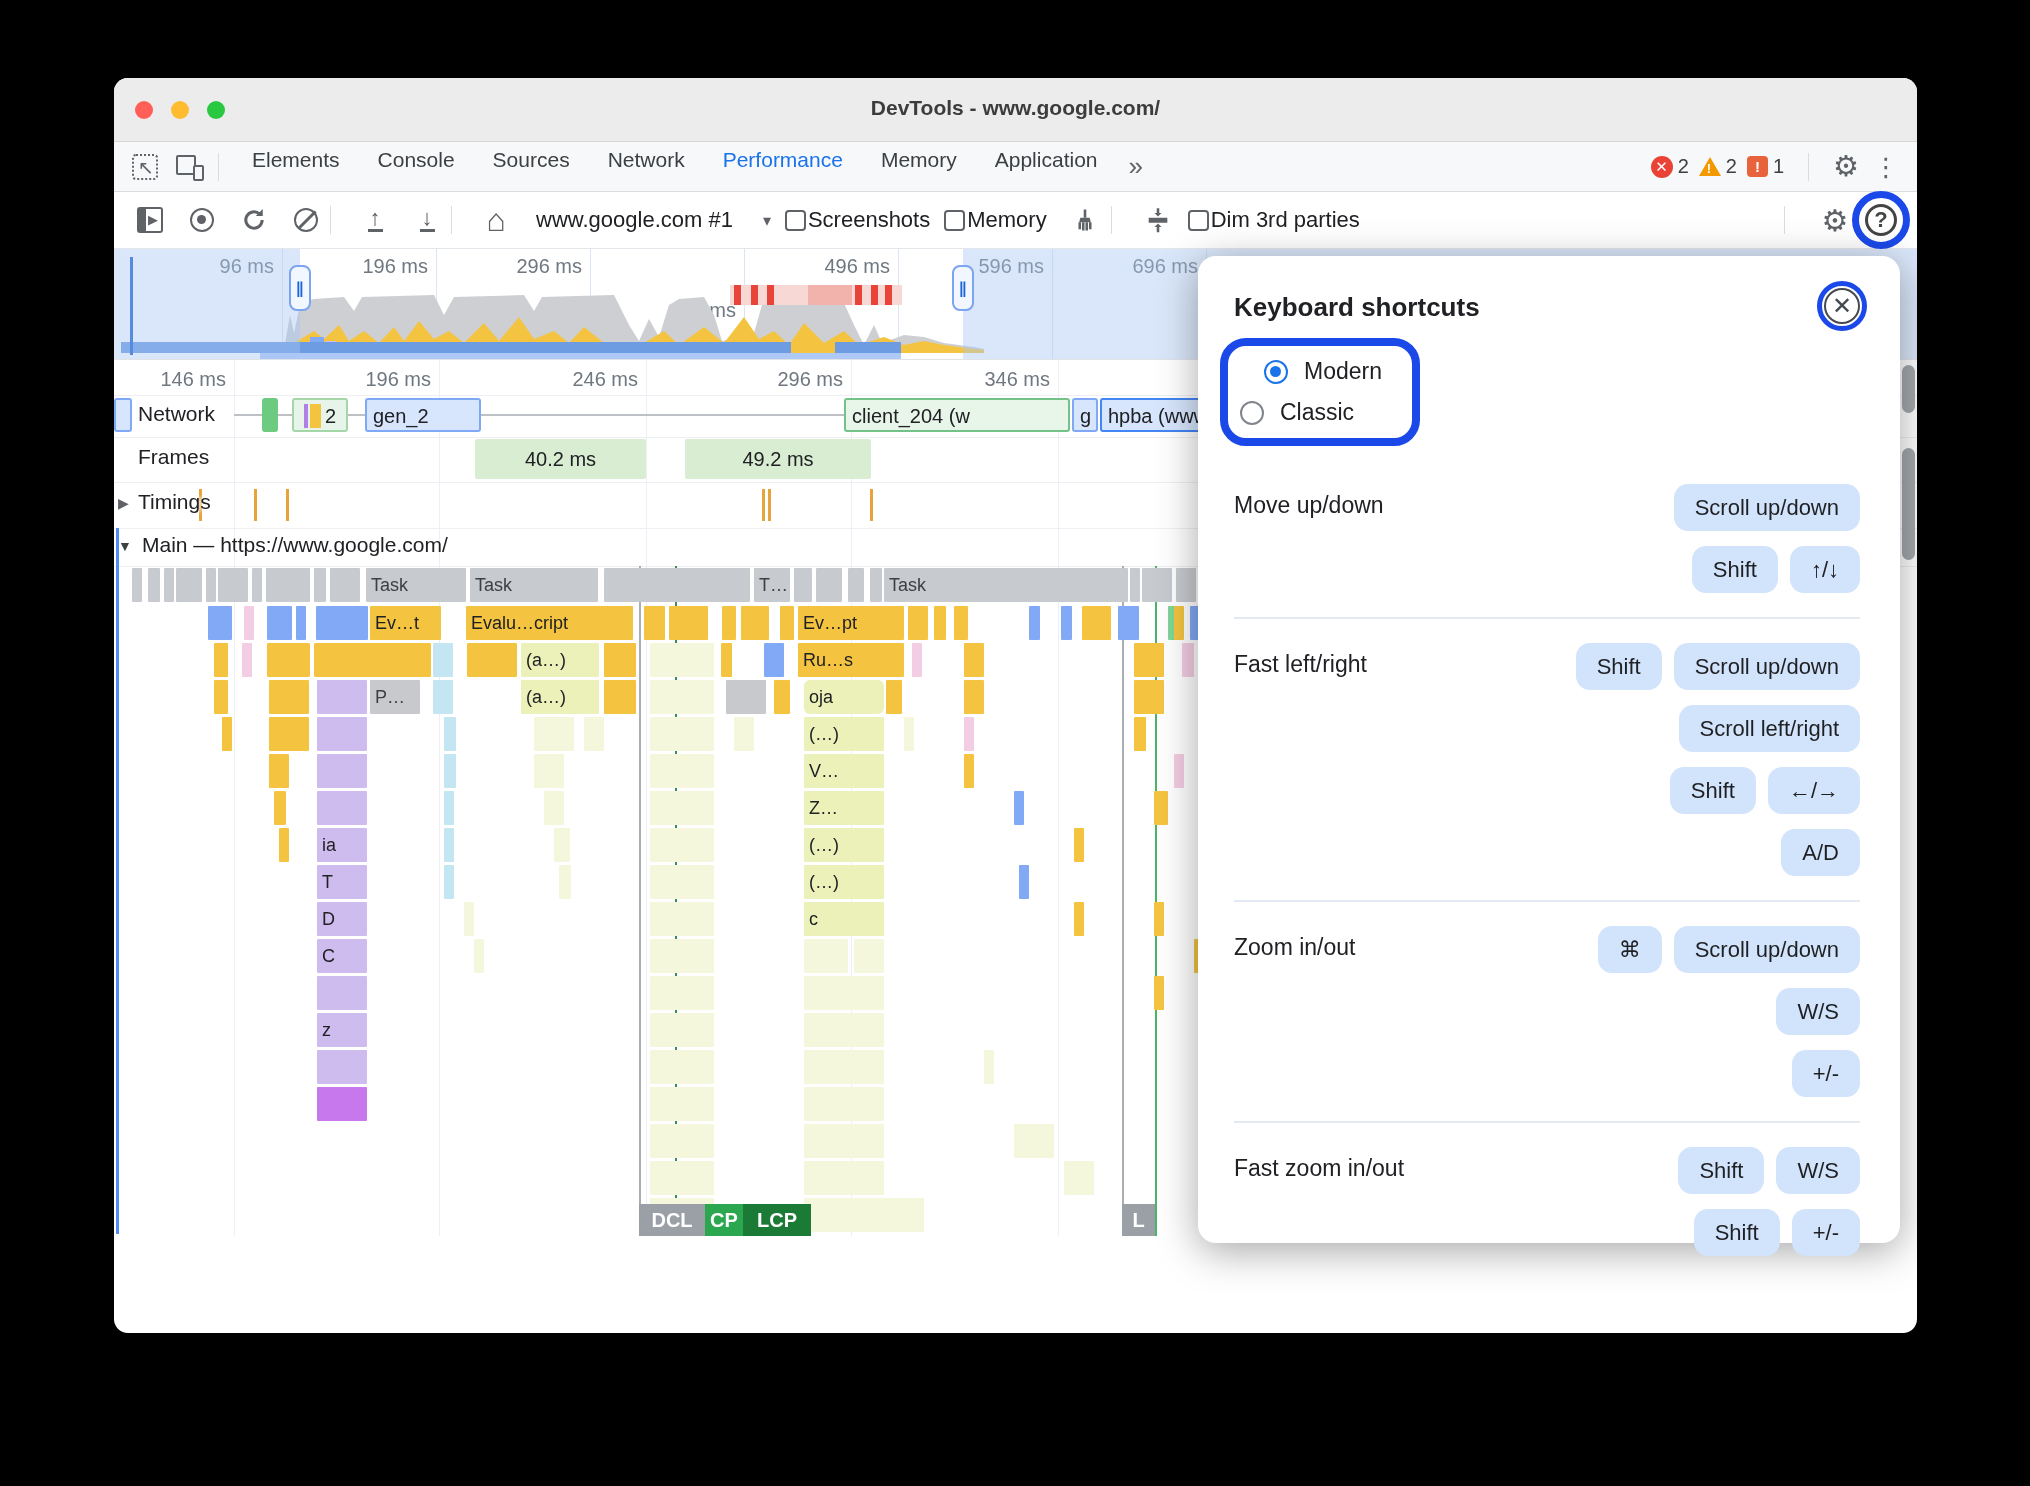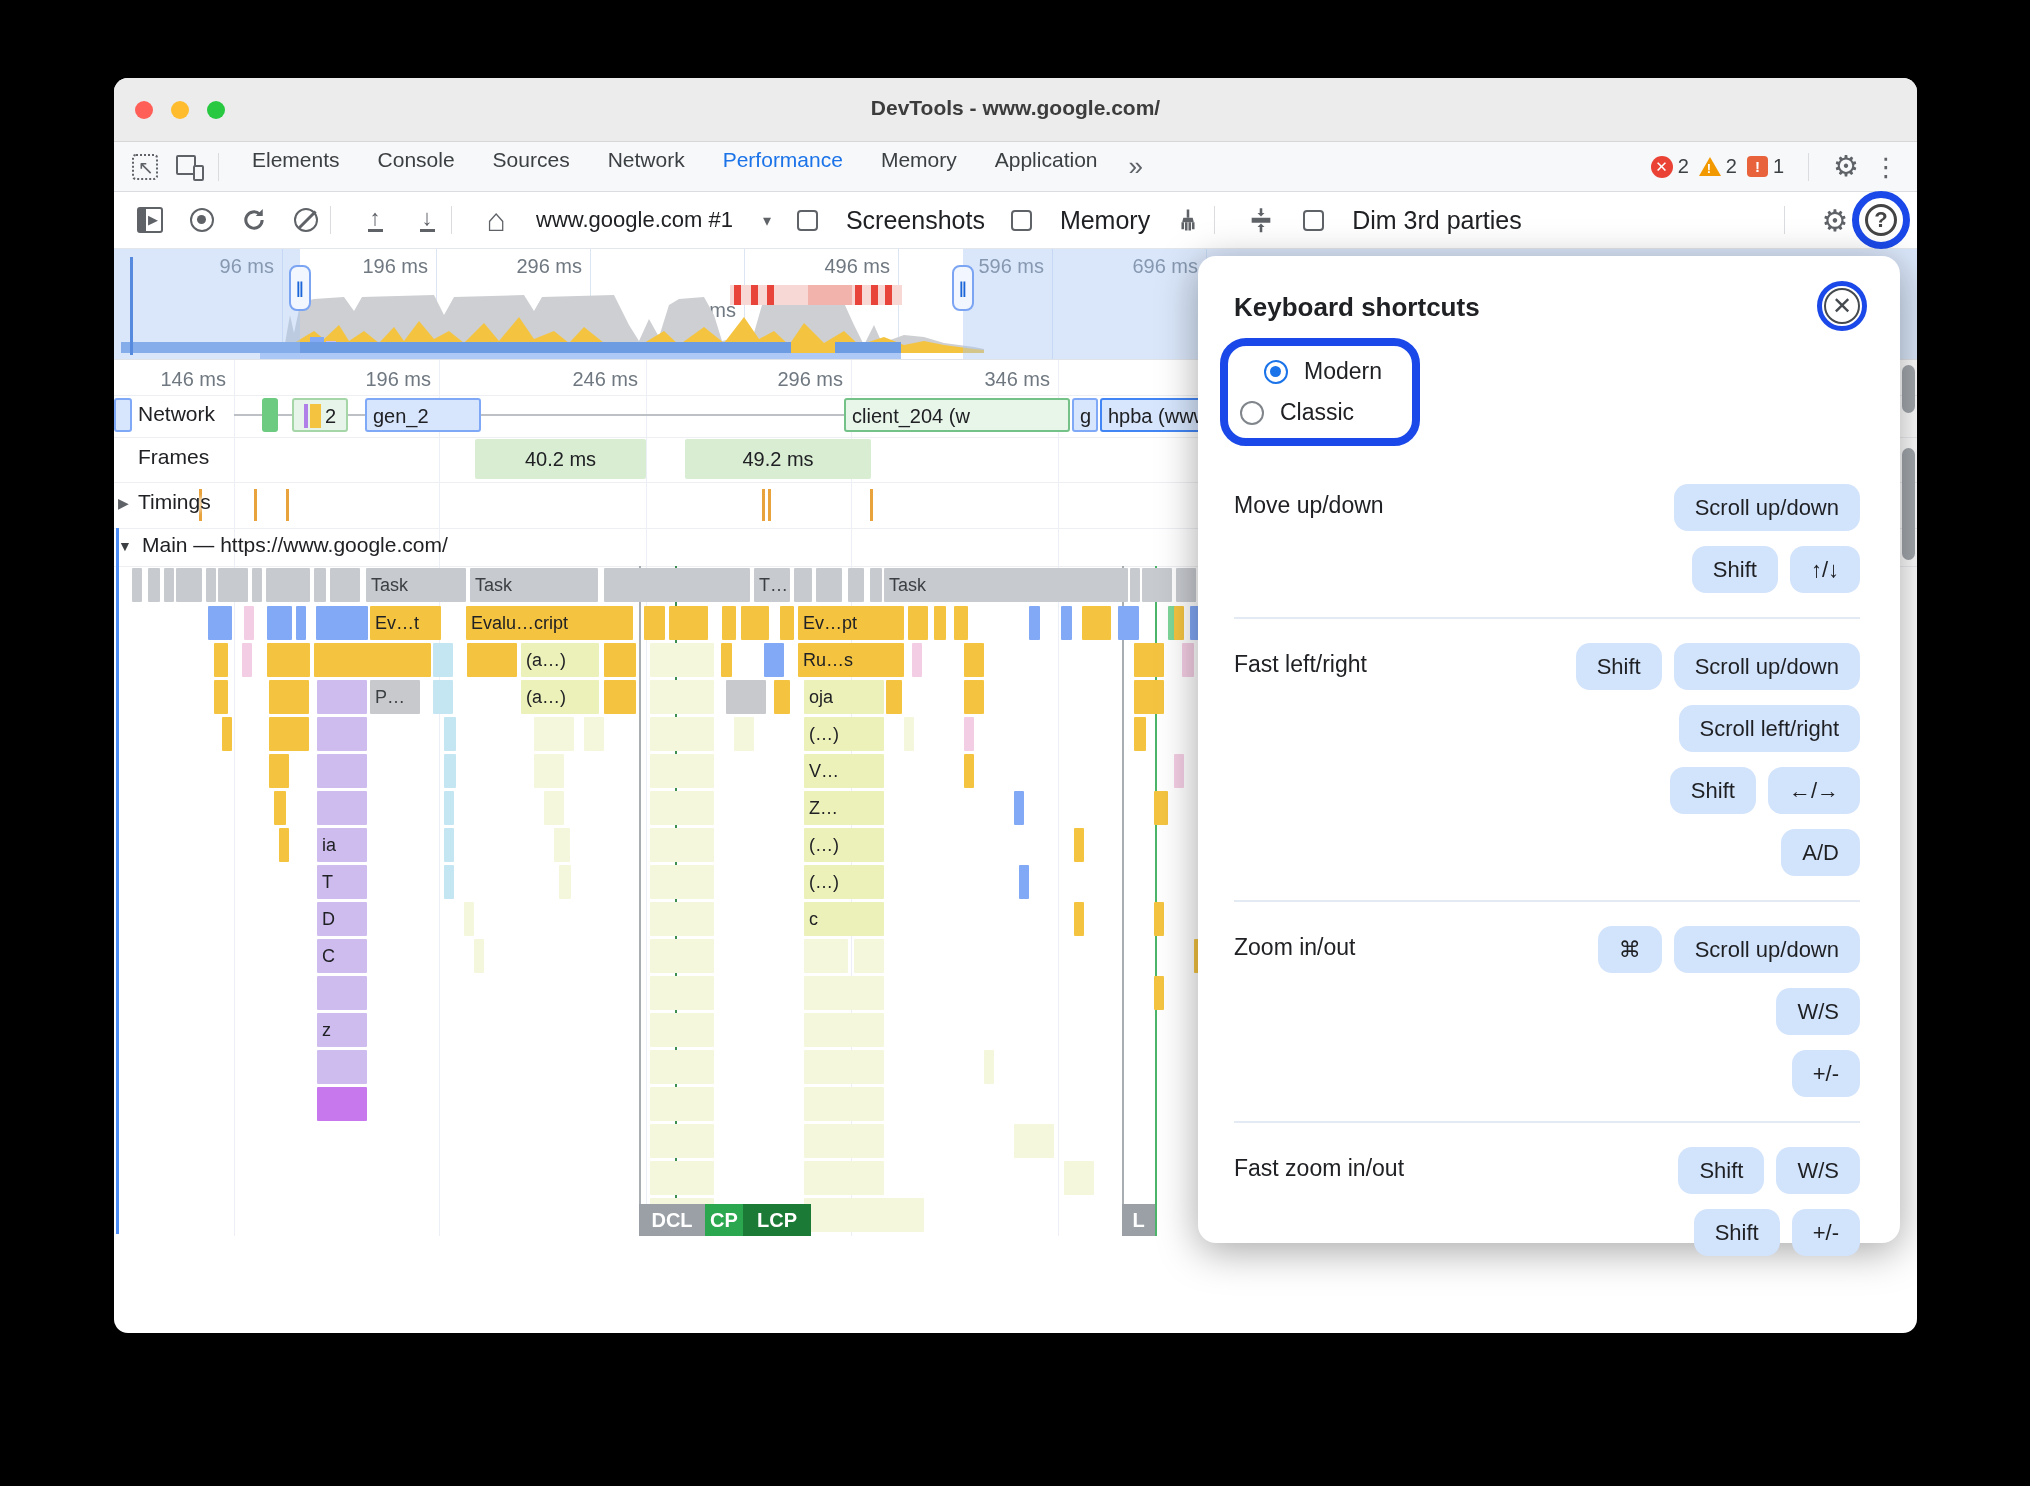--- a/index.html
+++ b/index.html
@@ -33,21 +33,21 @@
   
   #toolbar{position:absolute;left:0;top:114px;width:100%;height:57px;background:#fff;border-bottom:1px solid #E3E6EA;
     display:flex;align-items:center;}
   .ticon{position:relative;color:#5F6368;margin-left:20px;flex:0 0 auto;display:flex;align-items:center;justify-content:center;width:32px;height:32px;}
   .circle-ic{width:24px;height:24px;border:2.6px solid #5F6368;border-radius:50%;position:relative;}
   .record-dot{position:absolute;left:5px;top:5px;width:9px;height:9px;border-radius:50%;background:#5F6368;}
   .slash{position:absolute;left:10px;top:-2px;width:2.6px;height:23px;background:#5F6368;transform:rotate(45deg);}
   .tray{border-bottom:3px solid #5F6368;padding:0 2px 1px 2px;font-size:22px;line-height:20px;font-weight:bold;}
   .sel{display:flex;align-items:center;gap:14px;margin-left:24px;font-size:22px;color:#202124;}
   .sel .car{font-size:16px;color:#5F6368;margin-left:16px;}
-  .chk{display:flex;align-items:center;gap:28px;font-size:25px;color:#202124;margin-left:26px;flex:0 0 auto;}
+  .chk{display:flex;align-items:center;gap:2px;font-size:22px;color:#202124;margin-left:14px;flex:0 0 auto;}
   .box{width:21px;height:21px;border:2.4px solid #5F6368;border-radius:4px;background:#fff;}
   .help-wrap{position:relative;margin-left:14px;margin-right:20px;}
   .help-ic{width:32px;height:32px;border:3px solid #444;border-radius:50%;color:#444;font-size:22px;font-weight:bold;
     display:flex;align-items:center;justify-content:center;}
   .ann-ring{position:absolute;left:-13px;top:-13px;width:58px;height:58px;border:7px solid #1B49E9;border-radius:50%;}
   
   #overview{position:absolute;left:0;top:171px;width:100%;height:111px;background:#fff;border-bottom:1px solid #E0E3E8;overflow:hidden;}
   .ov-tick{position:absolute;top:0;bottom:0;width:1px;background:#DCE5F3;}
   .ov-lab{position:absolute;top:6px;font-size:20px;color:#6F7880;transform:translateX(-100%);padding-right:8px;white-space:nowrap;}
   .ov-shade{position:absolute;top:0;bottom:0;background:rgba(166,197,242,.42);}
@@ -384,21 +384,21 @@
       <div class="fblock" style="left: 100px; top: 320px; width: 14px; background: rgb(244, 196, 65);"></div>
       <div class="fblock" style="left: 155px; top: 320px; width: 40px; background: rgb(244, 196, 65);"></div>
       <div class="fblock" style="left: 203px; top: 320px; width: 50px; background: rgb(207, 188, 239);"></div>
       <div class="fblock" style="left: 256px; top: 320px; width: 50px; background: rgb(199, 201, 205); color: rgb(60, 64, 67);">P…</div>
       <div class="fblock" style="left: 319px; top: 320px; width: 20px; background: rgb(195, 230, 242);"></div>
       <div class="fblock" style="left: 407px; top: 320px; width: 78px; background: rgb(236, 241, 185);">(a…)</div>
       <div class="fblock" style="left: 490px; top: 320px; width: 32px; background: rgb(244, 196, 65);"></div>
       <div class="fblock" style="left: 536px; top: 320px; width: 64px; background: rgb(245, 247, 220);"></div>
       <div class="fblock" style="left: 612px; top: 320px; width: 40px; background: rgb(199, 201, 205); color: rgb(60, 64, 67);"></div>
       <div class="fblock" style="left: 660px; top: 320px; width: 16px; background: rgb(244, 196, 65);"></div>
-      <div class="fblock" style="left: 690px; top: 320px; width: 80px; background: rgb(236, 241, 185);">oja</div>
+      <div class="fblock" style="left: 690px; top: 320px; width: 80px; background: rgb(236, 241, 185); border-radius: 6px;">oja</div>
       <div class="fblock" style="left: 772px; top: 320px; width: 16px; background: rgb(244, 196, 65);"></div>
       <div class="fblock" style="left: 850px; top: 320px; width: 20px; background: rgb(244, 196, 65);"></div>
       <div class="fblock" style="left: 1020px; top: 320px; width: 30px; background: rgb(244, 196, 65);"></div>
       <div class="fblock" style="left: 108px; top: 357px; width: 8px; background: rgb(244, 196, 65);"></div>
       <div class="fblock" style="left: 155px; top: 357px; width: 40px; background: rgb(244, 196, 65);"></div>
       <div class="fblock" style="left: 203px; top: 357px; width: 50px; background: rgb(207, 188, 239);"></div>
       <div class="fblock" style="left: 330px; top: 357px; width: 12px; background: rgb(195, 230, 242);"></div>
       <div class="fblock" style="left: 420px; top: 357px; width: 40px; background: rgb(245, 247, 220);"></div>
       <div class="fblock" style="left: 470px; top: 357px; width: 20px; background: rgb(245, 247, 220);"></div>
       <div class="fblock" style="left: 536px; top: 357px; width: 64px; background: rgb(245, 247, 220);"></div>

